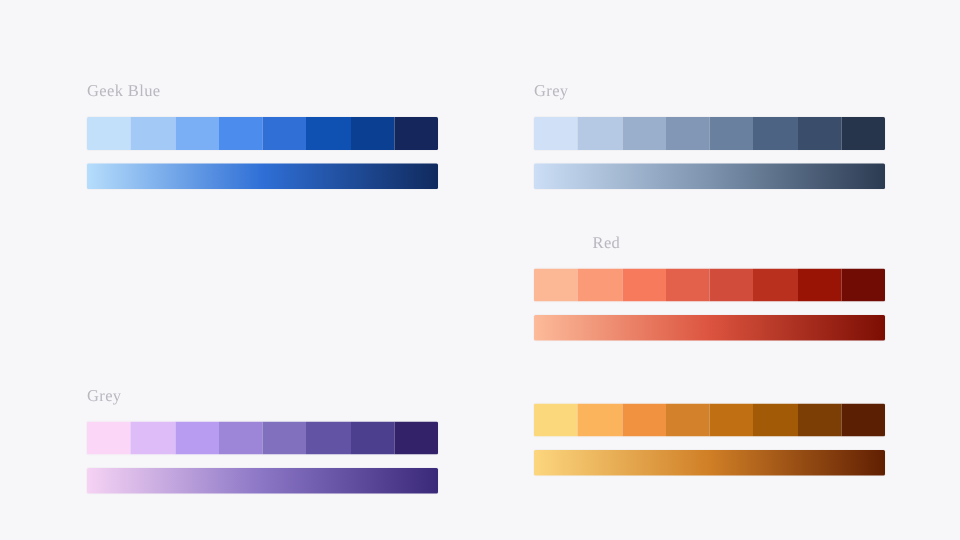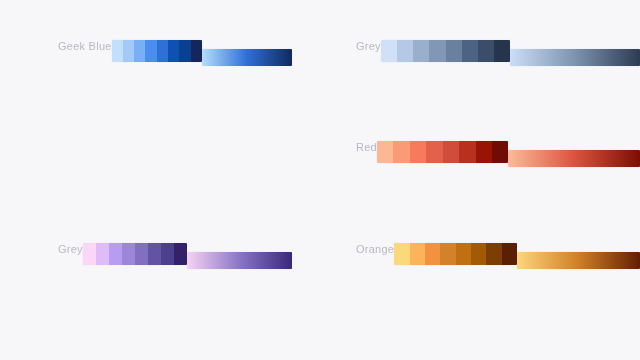--- a/index.html
+++ b/index.html
@@ -21,22 +21,23 @@
     width: 640px;
     height: 360px;
     display: grid;
     grid-template-columns: 292px 56px 292px;
     grid-template-rows: 40px 1fr 1fr 1fr 16px;
     padding: 0 0 0 0;
   }
 
   .palette-block {
     display: flex;
-    flex-direction: row;
+    flex-direction: column;
     justify-content: center;
+    font-family: Liberation Serif, serif;
   }
 
   .palette-block.col-left  { grid-column: 1; padding-left: 58px; }
   .palette-block.col-right { grid-column: 3; padding-left: 8px; }
 
   .palette-row-1 { grid-row: 2; }
   .palette-row-2 { grid-row: 3; }
   .palette-row-3 { grid-row: 4; }
 
   .palette-label {
@@ -97,21 +98,21 @@
         <div class="swatch" title="#9aafcb" style="background: rgb(154, 175, 203);"></div>
         <div class="swatch" title="#8297b5" style="background: rgb(130, 151, 181);"></div>
         <div class="swatch" title="#69809f" style="background: rgb(105, 128, 159);"></div>
         <div class="swatch" title="#4d6383" style="background: rgb(77, 99, 131);"></div>
         <div class="swatch" title="#3a4e6b" style="background: rgb(58, 78, 107);"></div>
         <div class="swatch" title="#26354c" style="background: rgb(38, 53, 76);"></div>
       </div>
       <div class="gradient-bar" style="background: linear-gradient(90deg, rgb(203, 222, 246) 0%, rgb(125, 147, 174) 50%, rgb(43, 59, 82) 100%);"></div>
     </div>
     <div class="palette-block col-right palette-row-2">
-      <div class="palette-label" style="color: rgb(184, 184, 191);">Red</div>
+      <div class="palette-label" style="color: rgb(184, 184, 191); margin-left: 39px;">Red</div>
       <div class="swatch-strip">
         <div class="swatch" title="#fcb795" style="background: rgb(252, 183, 149);"></div>
         <div class="swatch" title="#fb9a77" style="background: rgb(251, 154, 119);"></div>
         <div class="swatch" title="#f87a5d" style="background: rgb(248, 122, 93);"></div>
         <div class="swatch" title="#e3604a" style="background: rgb(227, 96, 74);"></div>
         <div class="swatch" title="#d24c3c" style="background: rgb(210, 76, 60);"></div>
         <div class="swatch" title="#b9301f" style="background: rgb(185, 48, 31);"></div>
         <div class="swatch" title="#9a1405" style="background: rgb(154, 20, 5);"></div>
         <div class="swatch" title="#700c04" style="background: rgb(112, 12, 4);"></div>
       </div>
@@ -125,21 +126,20 @@
         <div class="swatch" title="#b79cf2" style="background: rgb(183, 156, 242);"></div>
         <div class="swatch" title="#9d86d8" style="background: rgb(157, 134, 216);"></div>
         <div class="swatch" title="#8070bd" style="background: rgb(128, 112, 189);"></div>
         <div class="swatch" title="#6253a4" style="background: rgb(98, 83, 164);"></div>
         <div class="swatch" title="#4c3f8e" style="background: rgb(76, 63, 142);"></div>
         <div class="swatch" title="#33226a" style="background: rgb(51, 34, 106);"></div>
       </div>
       <div class="gradient-bar" style="background: linear-gradient(90deg, rgb(246, 211, 244) 0%, rgb(139, 118, 198) 50%, rgb(58, 40, 120) 100%);"></div>
     </div>
     <div class="palette-block col-right palette-row-3">
-      <div class="palette-label" style="color: rgb(184, 184, 191);">Orange</div>
       <div class="swatch-strip">
         <div class="swatch" title="#fcd87c" style="background: rgb(252, 216, 124);"></div>
         <div class="swatch" title="#fbb45c" style="background: rgb(251, 180, 92);"></div>
         <div class="swatch" title="#f09240" style="background: rgb(240, 146, 64);"></div>
         <div class="swatch" title="#d3812b" style="background: rgb(211, 129, 43);"></div>
         <div class="swatch" title="#c06f12" style="background: rgb(192, 111, 18);"></div>
         <div class="swatch" title="#a25a06" style="background: rgb(162, 90, 6);"></div>
         <div class="swatch" title="#7c3e05" style="background: rgb(124, 62, 5);"></div>
         <div class="swatch" title="#5b1f03" style="background: rgb(91, 31, 3);"></div>
       </div>

